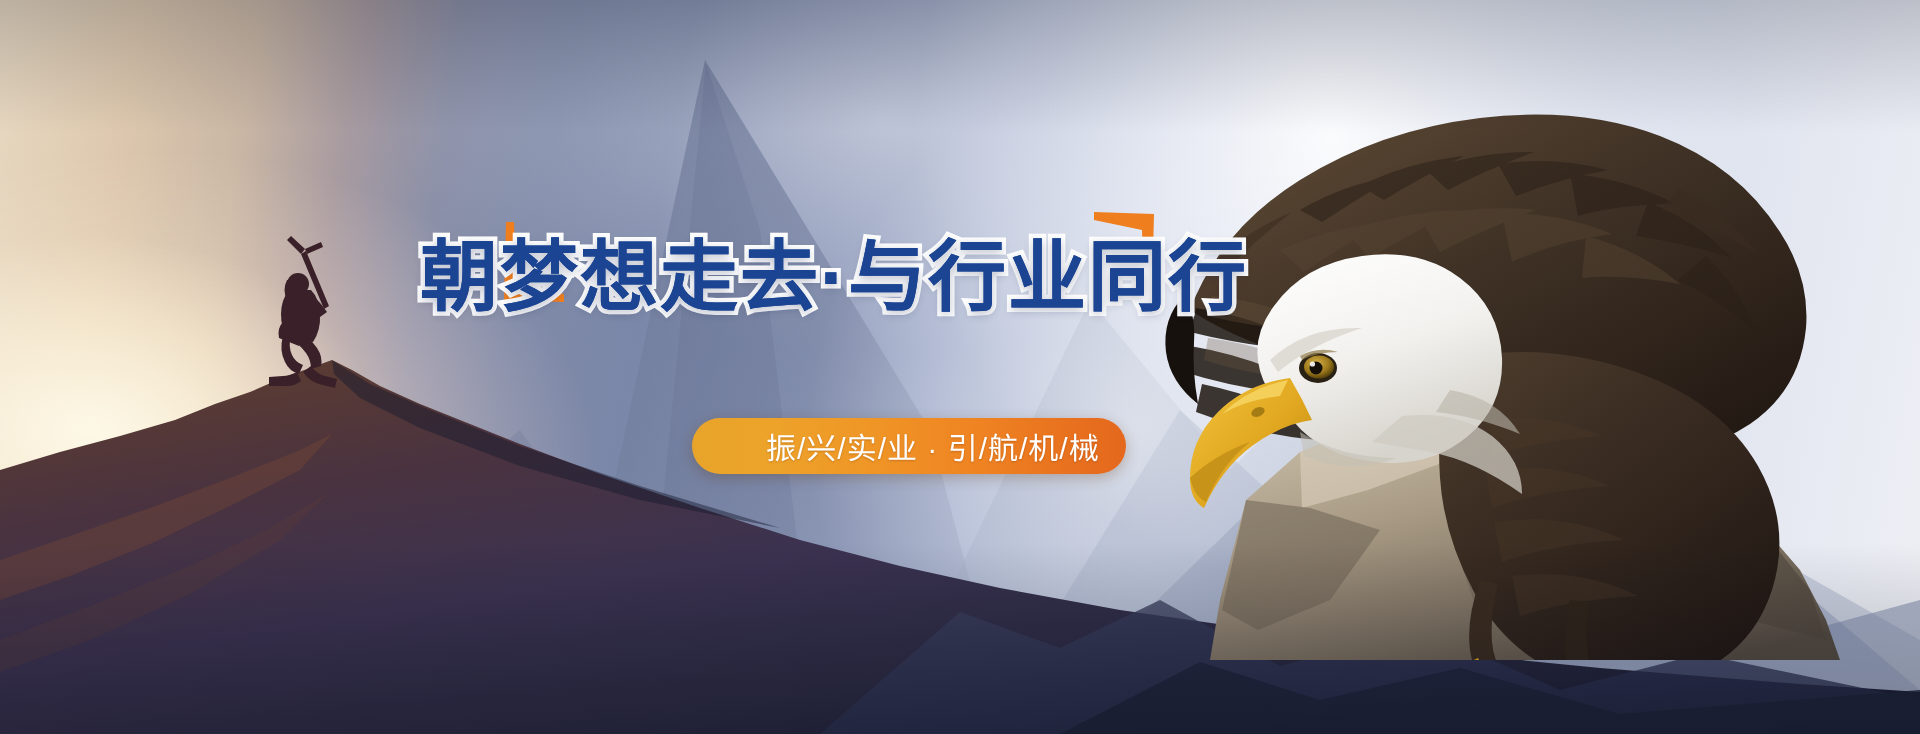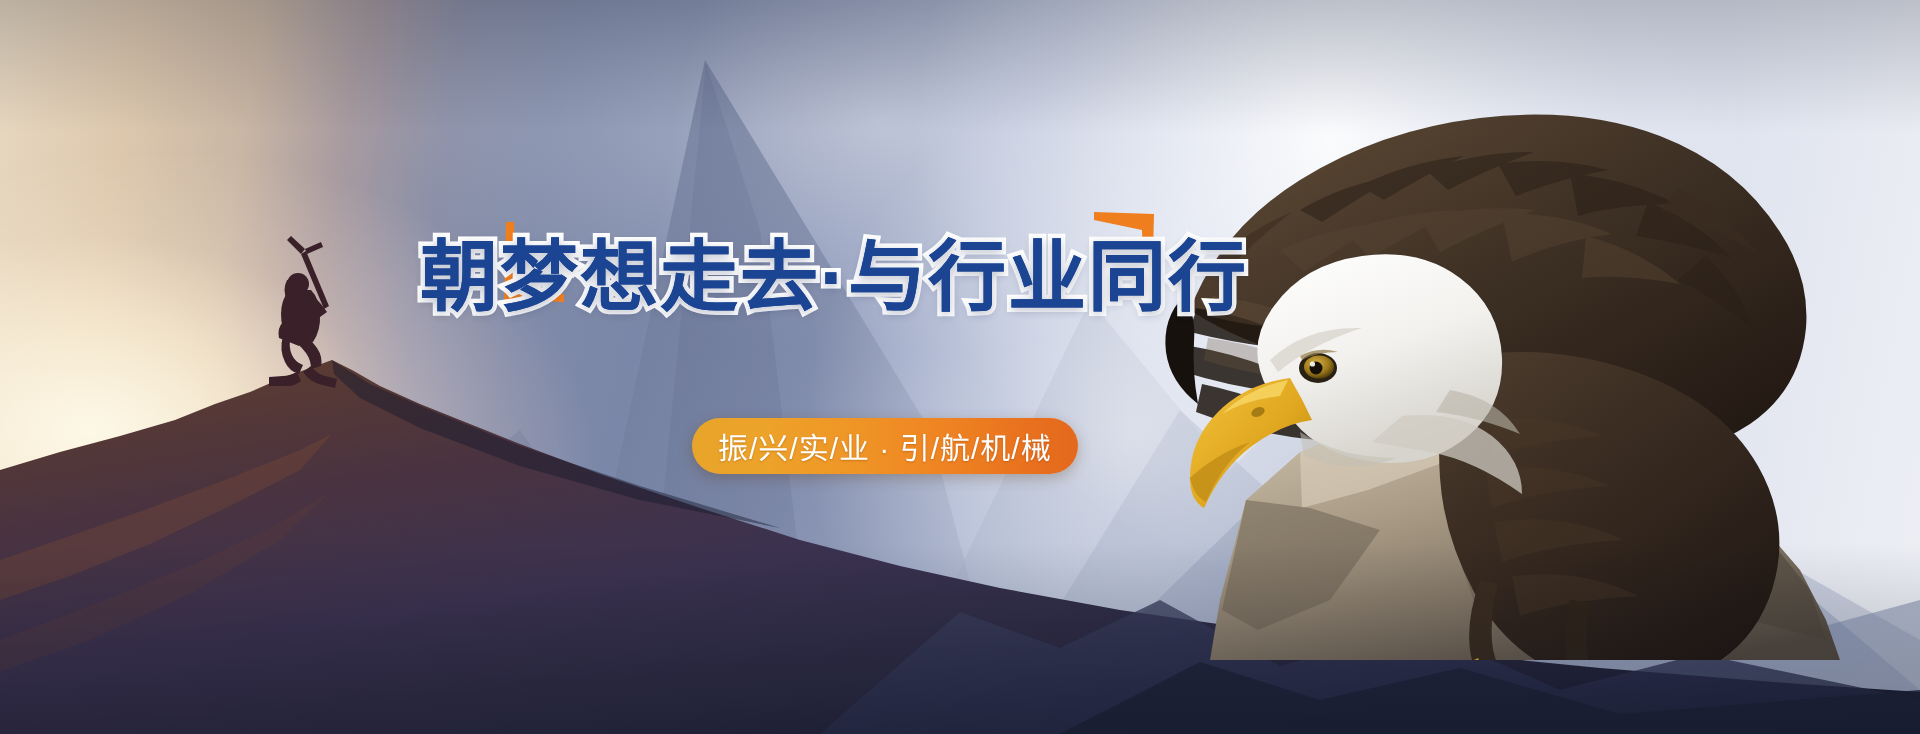--- a/index.html
+++ b/index.html
@@ -134,20 +134,21 @@
     background:linear-gradient(90deg,#e8a42a 0%,#eda32a 18%,#ef9526 42%,#ef8322 66%,#e8701e 88%,#e4681d 100%);
     box-shadow:0 4px 14px rgba(90,50,10,.28);
   }
   .pill-text{
     color:#ffffff;
     font-size:30px;
     font-weight:500;
     letter-spacing:1px;
     white-space:nowrap;
     text-shadow:0 1px 2px rgba(120,60,10,.35);
+    margin-left:48px;
   }
 
   
   .watermark{
     position:absolute;left:520px;top:392px;
     font-size:11px;color:rgba(255,255,255,.22);
     letter-spacing:1px;
   }
 </style>
 </head>

